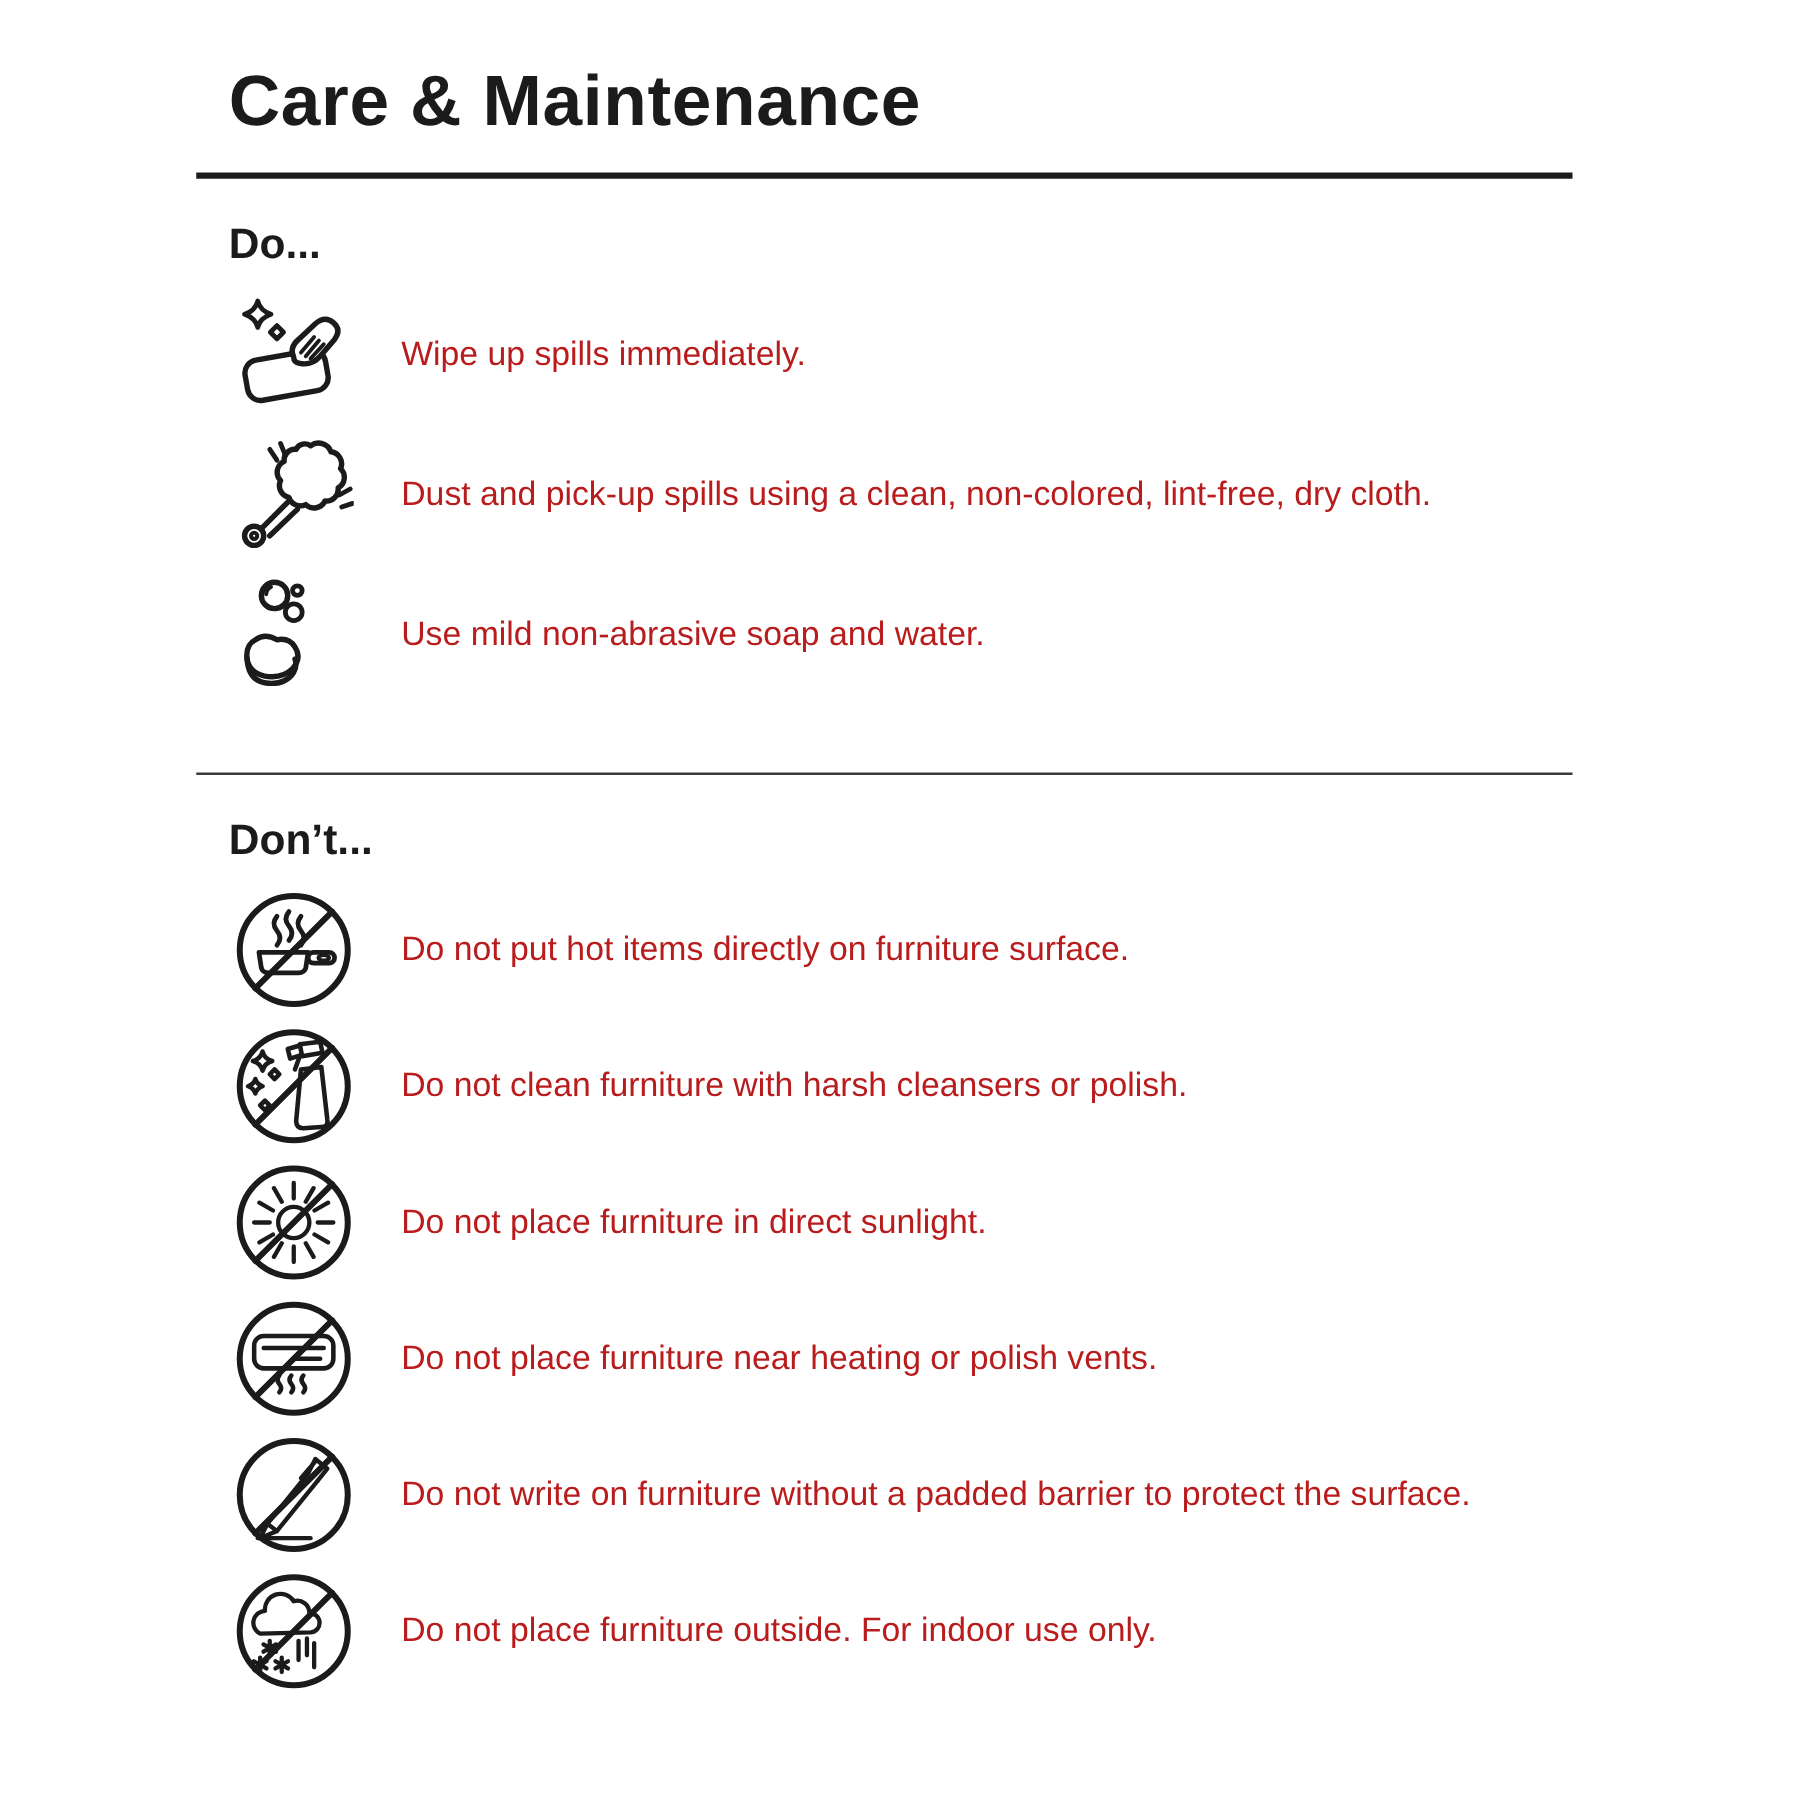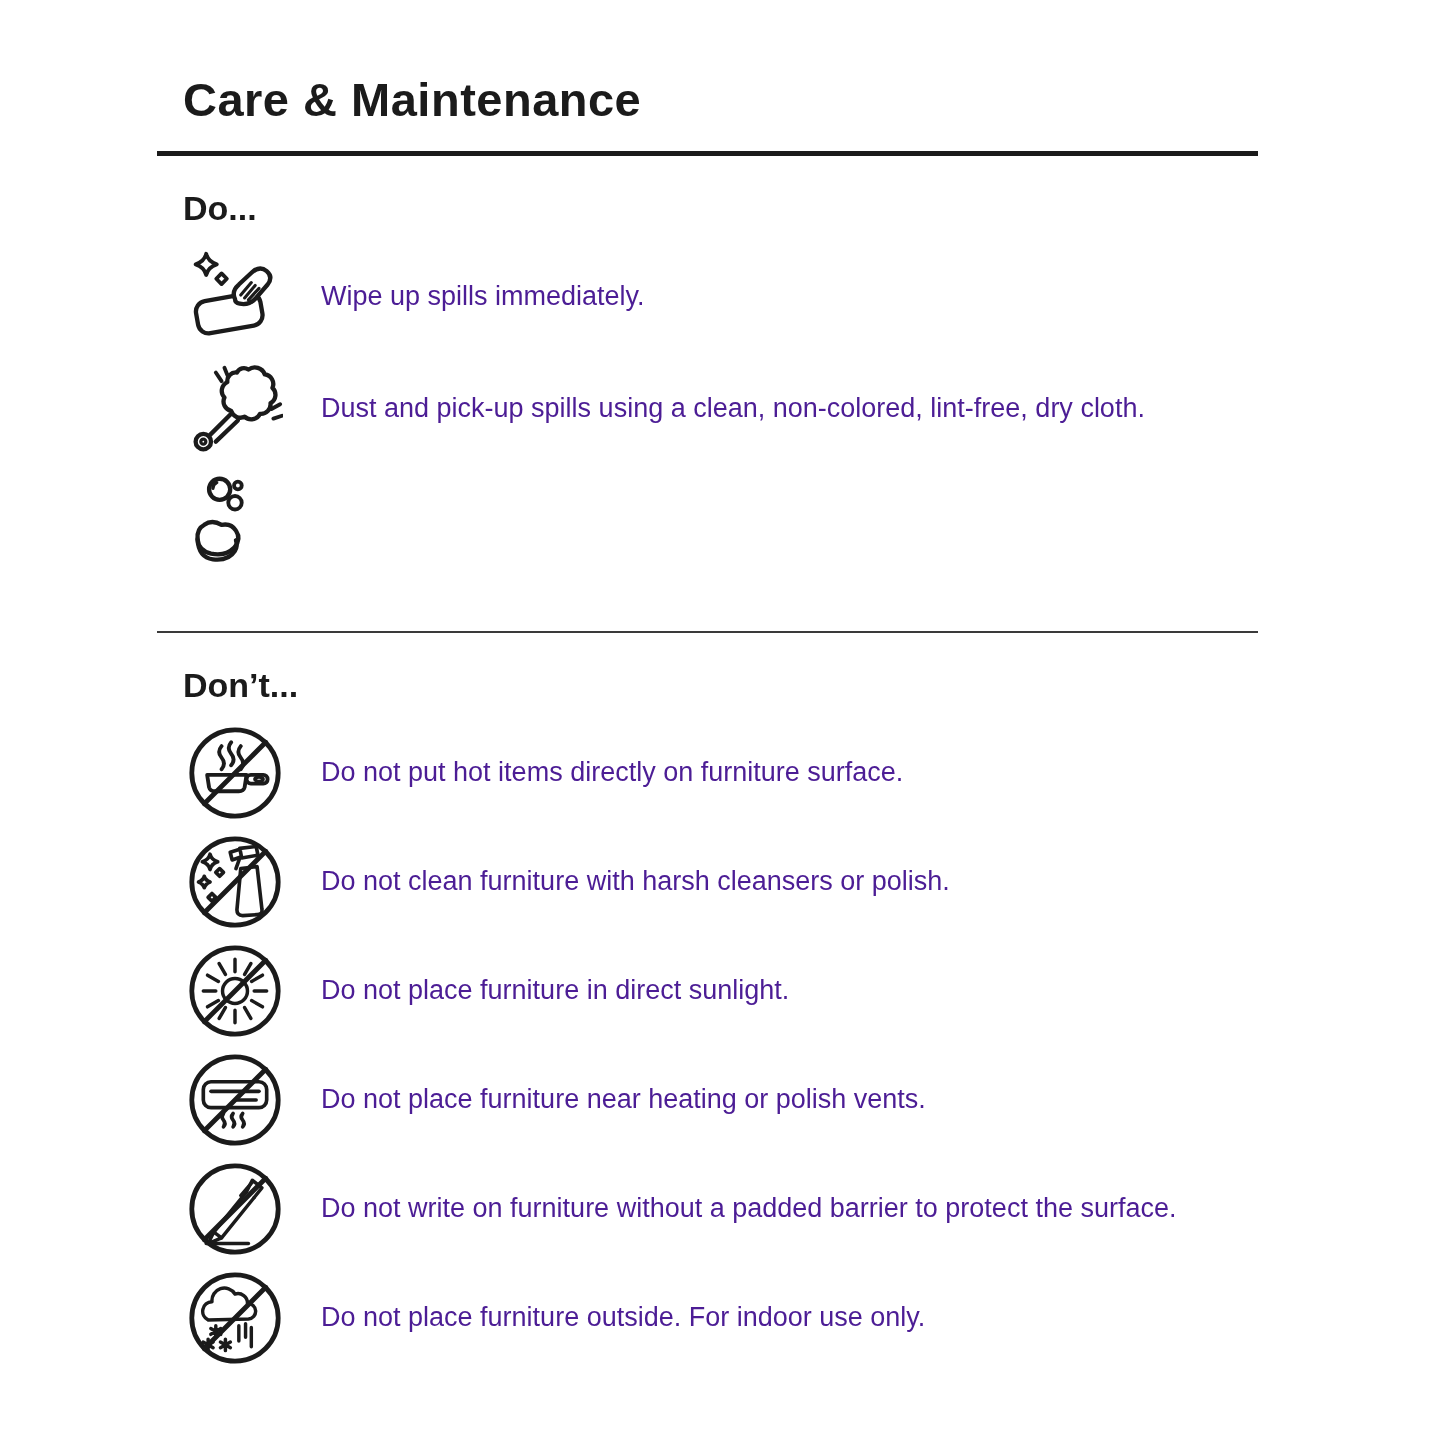--- a/index.html
+++ b/index.html
@@ -10,23 +10,23 @@
     width: 1445px;
     height: 1445px;
     background: #ffffff;
     overflow: hidden;
   }
   .content {
     margin-left: 157px;
     width: 1101px;
   }
   .doc-title {
-    padding-top: 74px;
+    padding-top: 50px;
     margin-left: 26px;
-    font-size: 47px;
+    font-size: 57px;
     font-weight: bold;
     letter-spacing: 0.5px;
     color: #1b1b1b;
     line-height: 1.1;
   }
   .rule-thick {
     height: 5px;
     background: #1b1b1b;
     margin-top: 25px;
   }
@@ -54,21 +54,21 @@
     height: 100px;
     margin-left: 28px;
     flex: 0 0 auto;
     display: flex;
     align-items: center;
     justify-content: center;
   }
   .row-text {
     margin-left: 36px;
     font-size: 27px;
-    color: #4c1d95;
+    color: #b91c1c;
     line-height: 1.25;
   }
   svg { display: block; }
 </style>
 </head>
 <body>
 
 <div class="page">
   <div class="content">
 
@@ -109,20 +109,21 @@
         <div class="icon-box">
           <svg width="96" height="96" viewBox="0 0 100 100" fill="none" stroke="#1b1b1b" stroke-width="4.5" stroke-linecap="round" stroke-linejoin="round">
             <circle cx="34" cy="17" r="11"></circle>
             <path d="M31 10 a7 7 0 0 0 -4 6" stroke-width="3.4"></path>
             <circle cx="53" cy="13" r="4" stroke-width="4"></circle>
             <circle cx="50" cy="31" r="7" stroke-width="4"></circle>
             <path d="M18 54 Q10 58 11 69 Q12 81 25 84 Q40 87 49 78 Q57 69 51 60 Q46 52 36 54 Q26 48 18 54 Z"></path>
             <path d="M11 69 Q12 88 27 90 Q43 92 50 81 Q53 76 51 70"></path>
           </svg>
         </div>
+        <div class="row-text">Use mild non-abrasive soap and water.</div>
       </div>
 
     </div>
 
     <div class="rule-thin"></div>
 
     <div class="section-heading">Don’t...</div>
     <div class="rows">
 
       <div class="row dont-row">

